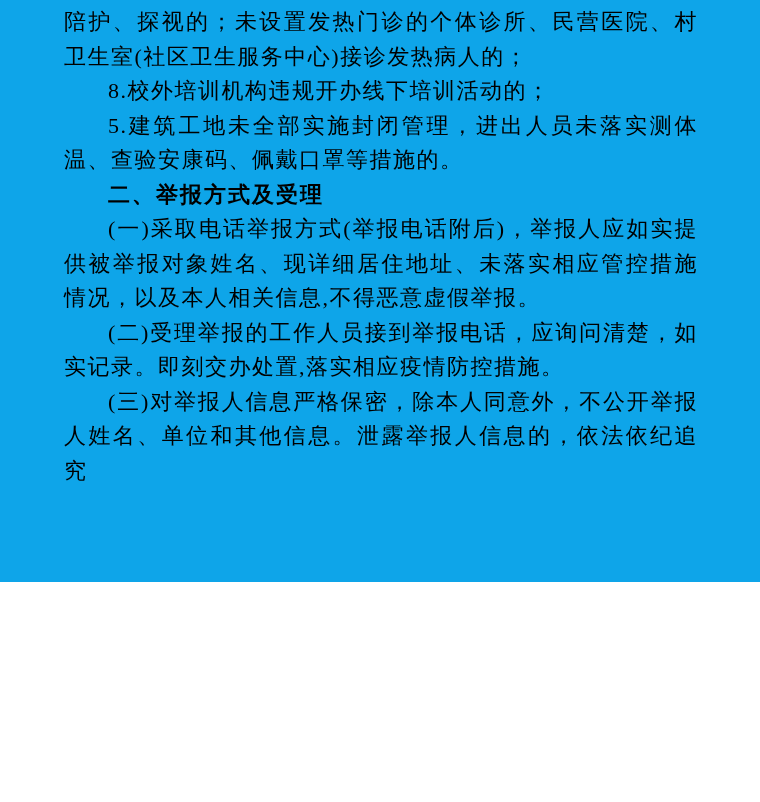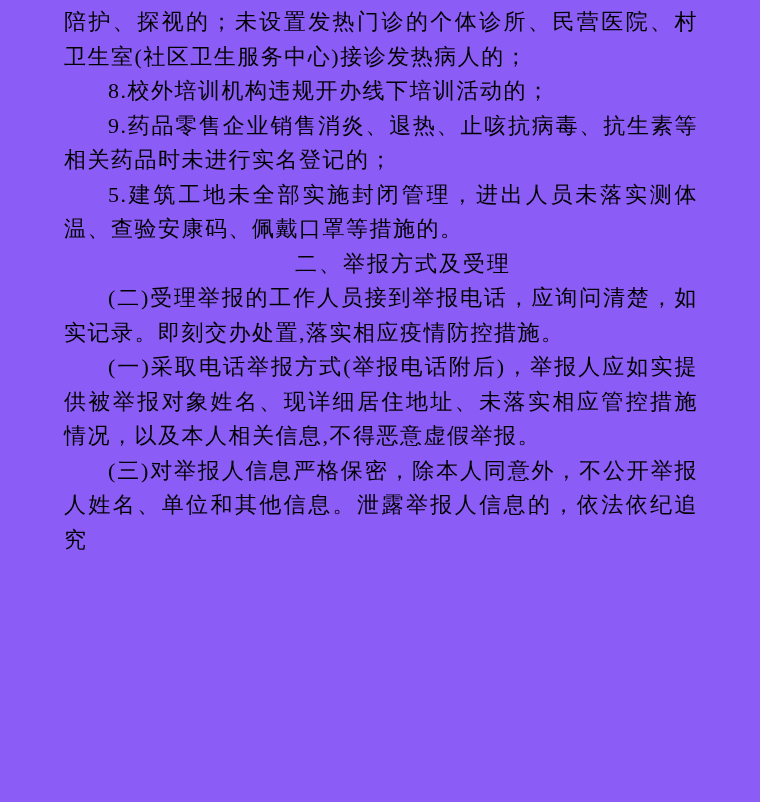--- a/index.html
+++ b/index.html
@@ -8,53 +8,52 @@
     background: #ffffff;
   }
   body {
     width: 760px;
     height: 802px;
     overflow: hidden;
   }
   .page {
     box-sizing: border-box;
     width: 760px;
-    height: 802px;
+    height: 582px;
     padding: 5px 62px 0 64px;
-    background: #8b5cf6;
+    background: #0ea5e9;
   }
   .doc-body p {
     margin: 0;
     color: #000000;
     font-family: "Liberation Serif", "DejaVu Serif", serif;
     font-size: 22px;
     line-height: 34.5px;
     letter-spacing: 1.5px;
     text-align: justify;
     text-justify: inter-character;
     text-indent: 2em;
     word-break: break-all;
   }
   .doc-body p.no-indent {
     text-indent: 0;
   }
   .doc-body p.heading {
     font-family: "Liberation Sans", "DejaVu Sans", sans-serif;
-    font-weight: normal;
+    font-weight: bold;
     letter-spacing: 2px;
-    text-align: center;
+    text-align: left;
   }
 </style>
 </head>
 <body>
 
 <div class="page">
   <div class="doc-body">
     <p class="no-indent">陪护、探视的；未设置发热门诊的个体诊所、民营医院、村卫生室(社区卫生服务中心)接诊发热病人的；</p>
     <p>8.校外培训机构违规开办线下培训活动的；</p>
-    <p>9.药品零售企业销售消炎、退热、止咳抗病毒、抗生素等相关药品时未进行实名登记的；</p>
     <p>5.建筑工地未全部实施封闭管理，进出人员未落实测体温、查验安康码、佩戴口罩等措施的。</p>
     <p class="heading">二、举报方式及受理</p>
+    <p>(一)采取电话举报方式(举报电话附后)，举报人应如实提供被举报对象姓名、现详细居住地址、未落实相应管控措施情况，以及本人相关信息,不得恶意虚假举报。</p>
     <p>(二)受理举报的工作人员接到举报电话，应询问清楚，如实记录。即刻交办处置,落实相应疫情防控措施。</p>
-    <p>(一)采取电话举报方式(举报电话附后)，举报人应如实提供被举报对象姓名、现详细居住地址、未落实相应管控措施情况，以及本人相关信息,不得恶意虚假举报。</p>
     <p>(三)对举报人信息严格保密，除本人同意外，不公开举报人姓名、单位和其他信息。泄露举报人信息的，依法依纪追究</p>
   </div>
 </div>
 
 </body></html>

